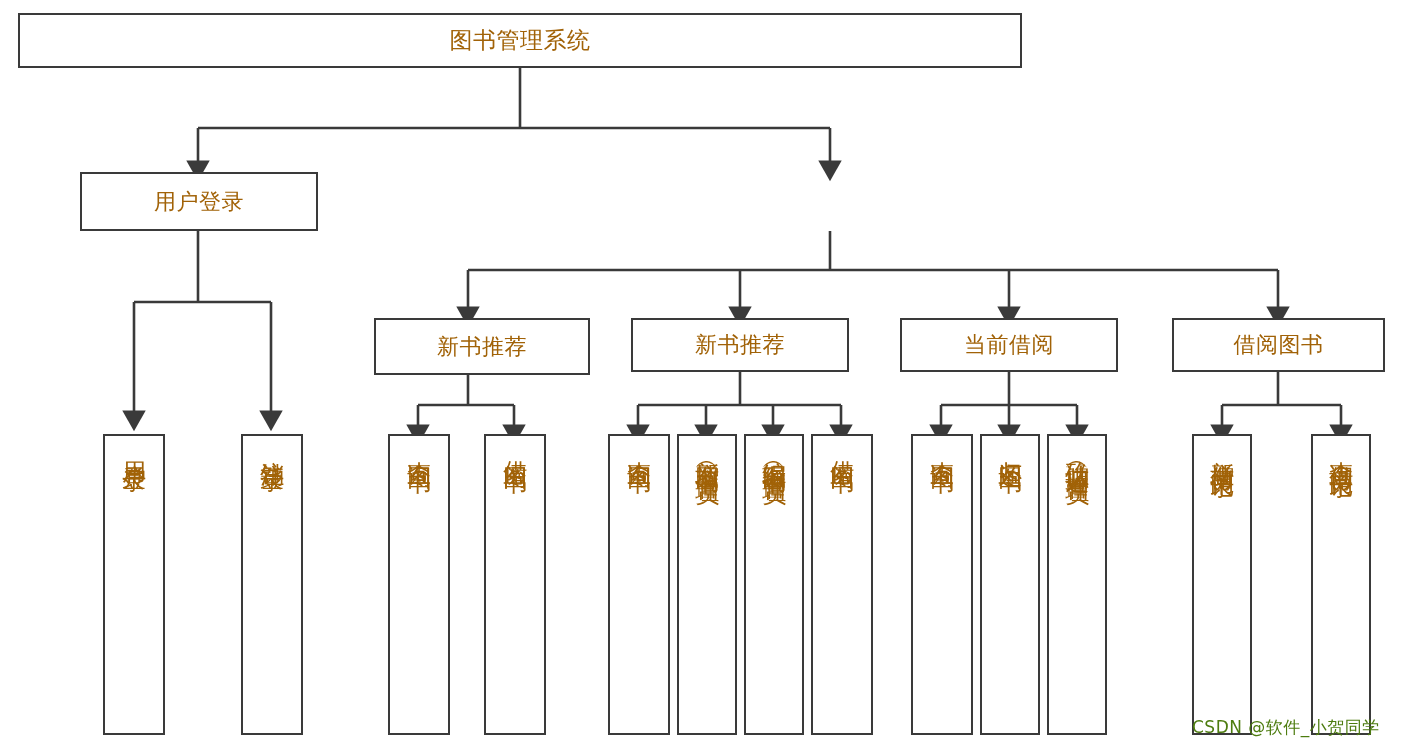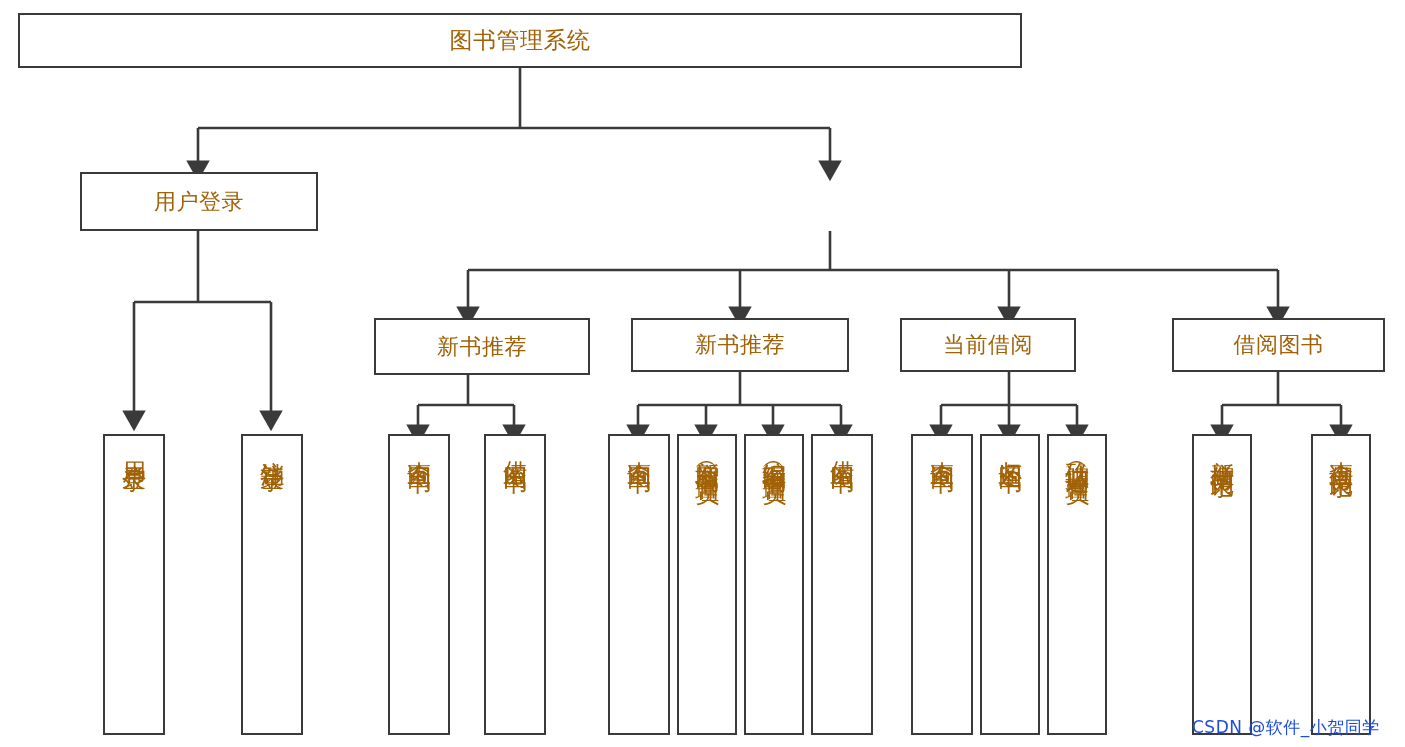--- a/index.html
+++ b/index.html
@@ -53,21 +53,21 @@
   .node.vertical .label {
     writing-mode: vertical-rl;
     text-orientation: upright;
     font-size: 24px;
     letter-spacing: 3px;
     white-space: nowrap;
   }
   .node.root .label { font-size: 23px; }
   .watermark {
     position: absolute;
-    color: #1d4ed8;
+    color: #4d7c0f;
     font-size: 17px;
     letter-spacing: 0.5px;
     white-space: nowrap;
     font-family: "DejaVu Sans", "Liberation Sans", sans-serif;
   }
 </style>
 </head>
 <body>
 
 <div id="canvas">
@@ -130,21 +130,21 @@
   <div class="node horizontal" style="left:80px; top:172px; width:238px; height:59px;">
     <span class="label">用户登录</span>
   </div>
 
   <div class="node horizontal" style="left:358px; top:318px; width:216px; height:57px;margin-left:16px;">
     <span class="label">新书推荐</span>
   </div>
   <div class="node horizontal" style="left:631px; top:318px; width:218px; height:54px;">
     <span class="label">新书推荐</span>
   </div>
-  <div class="node horizontal" style="left:900px; top:318px; width:176px; height:54px;">
+  <div class="node horizontal" style="left:900px; top:318px; width:218px; height:54px;">
     <span class="label">当前借阅</span>
   </div>
   <div class="node horizontal" style="left:1172px; top:318px; width:213px; height:54px;">
     <span class="label">借阅图书</span>
   </div>
 
   <div class="node vertical" style="left:103px; top:434px; width:62px; height:301px;">
     <span class="label">用户登录</span>
   </div>
   <div class="node vertical" style="left:241px; top:434px; width:62px; height:301px;">

